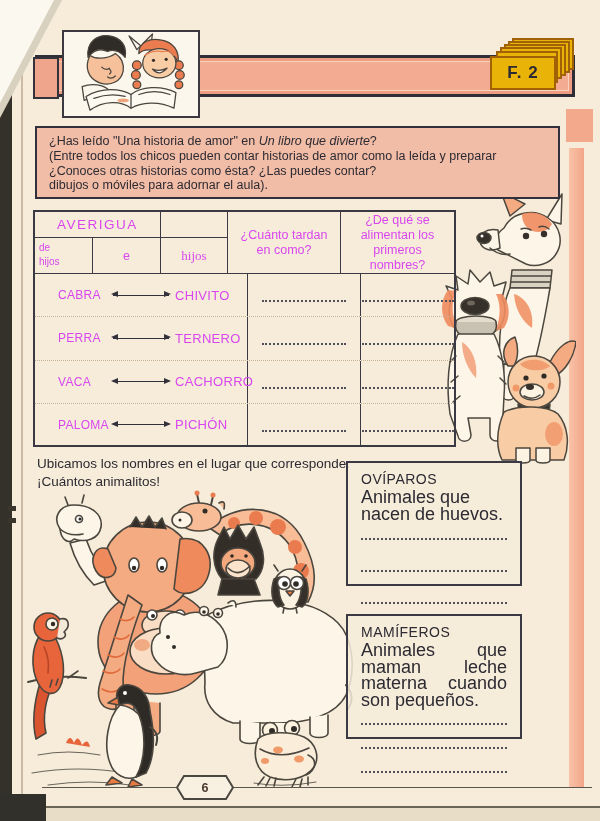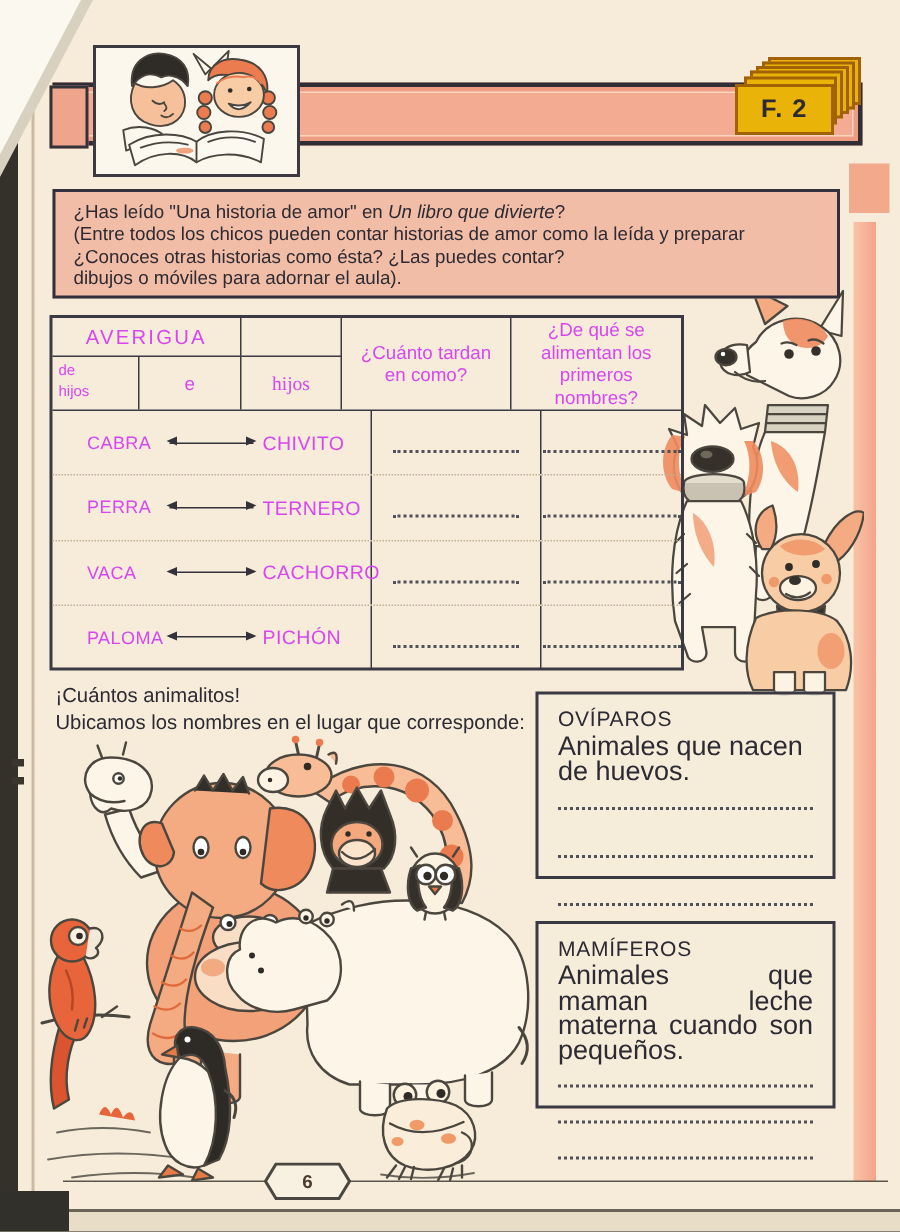--- a/index.html
+++ b/index.html
@@ -86,21 +86,21 @@
     box-sizing:border-box; border-right:1.6px solid #3b3943; }
   .cell-b { flex:1; align-self:stretch; display:flex; align-items:center; justify-content:center; }
   .dots { display:inline-block; border-bottom:2px dotted #50505a; height:6px; margin-top:6px; }
   .dots.w1 { width:84px; } .dots.w2 { width:92px; }
 
   
   .prompt { position:absolute; left:37px; top:455px; z-index:4; color:#2c2a32; }
   .prompt p { margin:0; font-size:13.5px; line-height:18px; white-space:nowrap; }
 
   
-  .answer-box { position:absolute; left:357px; width:200px; height:125px;
+  .answer-box { position:absolute; left:346px; width:176px; height:125px;
     border:2px solid #3b3943; box-sizing:border-box; padding:8px 13px; z-index:5;
     background:rgba(246,236,217,.85); color:#2c2a32; }
   .answer-box.oviparos { top:461px; }
   .answer-box.mamiferos { top:614px; }
   .box-title { font-size:14px; letter-spacing:.5px; margin:0; }
   .box-desc { font-size:18px; line-height:16.5px; margin:2px 0 0 0; }
   .mamiferos .box-desc { text-align:justify; }
   .blank-line { border-bottom:2px dotted #50505a; height:0; }
   .oviparos .blank-line { margin-top:30px; }
   .oviparos .blank-line:first-of-type { margin-top:16px; }
@@ -264,22 +264,22 @@
             <span class="dots w1"></span>
           </div>
         <div class="cell-b">
             <span class="dots w2"></span>
           </div>
       </div>
     </div>
   </section>
 
   <div class="prompt">
+    <p>Ubicamos los nombres en el lugar que corresponde:</p>
     <p>¡Cuántos animalitos!</p>
-    <p>Ubicamos los nombres en el lugar que corresponde:</p>
   </div>
 
   <section class="answer-box oviparos">
     <p class="box-title">OVÍPAROS</p>
     <p class="box-desc">Animales que nacen de huevos.</p>
     <div class="blank-line"></div>
     <div class="blank-line"></div>
     <div class="blank-line"></div>
   </section>
 

